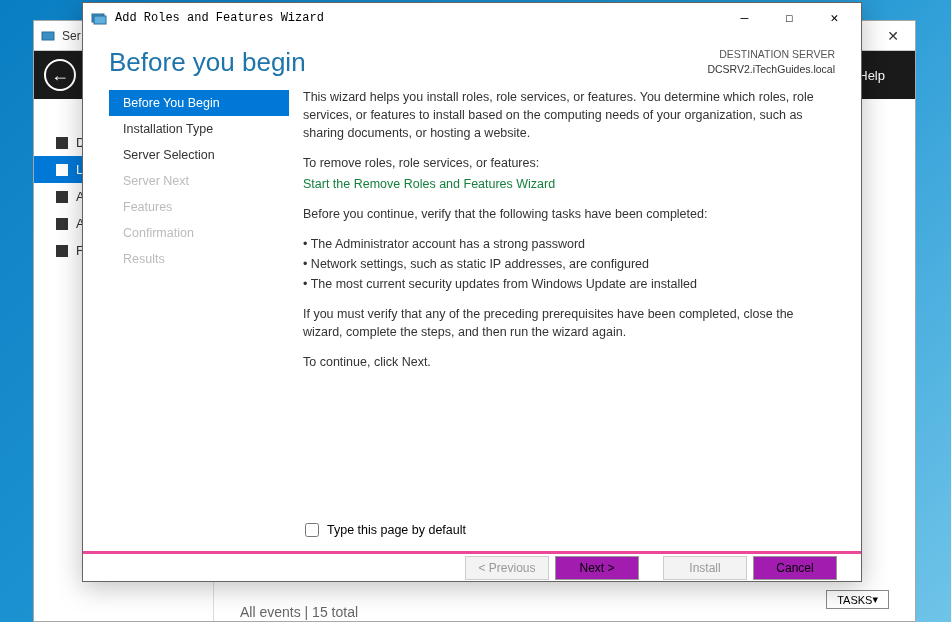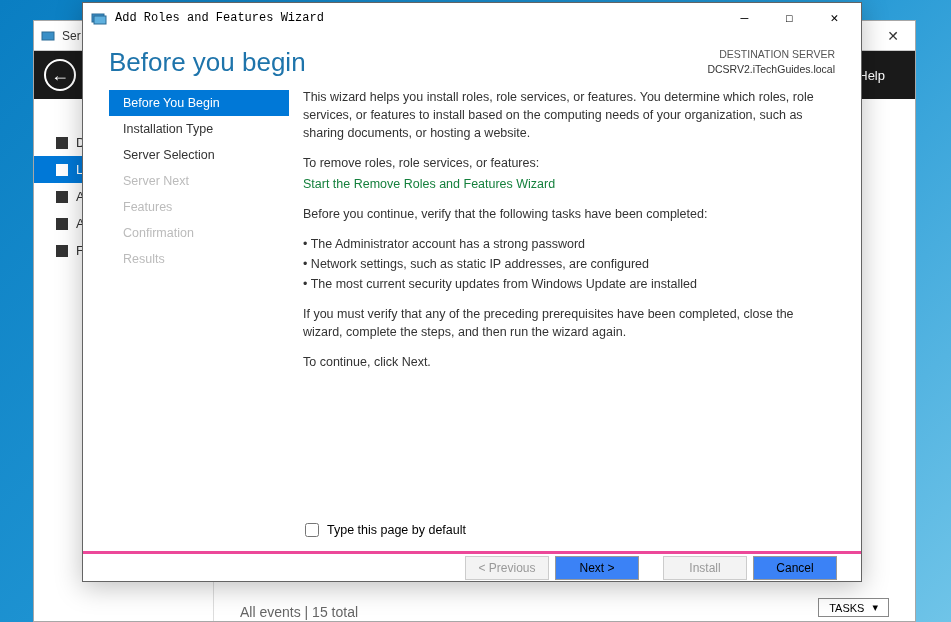--- a/index.html
+++ b/index.html
@@ -51,23 +51,23 @@
 .bg-sidebar {
   width: 180px; border-right: 1px solid #ddd; padding-top: 30px;
   font-size: 13px;
 }
 .bg-sidebar-item { padding: 6px 12px 6px 22px; display:flex; align-items:center; gap:8px; color:#333;}
 .bg-sidebar-item.sel { background:#0078d7; color:#fff;}
 .bg-sq { width:12px; height:12px; background:#333; display:inline-block;}
 .bg-sidebar-item.sel .bg-sq{ background:#fff;}
 .bg-main { flex:1; position:relative; }
 .bg-tasks {
-  position:absolute; bottom: 4px; right: 26px;
+  position:absolute; bottom: 12px; right: 26px;
   border:1px solid #888; padding: 2px 10px; font-size: 11px;
-  display:flex; align-items:center; gap:8px;
+  display:flex; align-items:center; gap:0;
 }
 .bg-events {
   position:absolute; bottom: 1px; left: 26px; font-size: 14px; color:#666;
 }
 
 
 .wizard {
   position: absolute;
   top: 2px;
   left: 82px;
@@ -158,21 +158,21 @@
   display:flex;
   align-items:center;
   justify-content:flex-end;
   gap: 6px;
   padding: 0 24px;
 }
 .btn {
   min-width: 84px;
   height: 24px;
   border: 1px solid #999;
-  background: #3b82f6;
+  background: #a21caf;
   font-size: 12px;
   display:flex; align-items:center; justify-content:center;
   cursor:pointer;
   padding: 0 12px;
 }
 .btn.disabled { color:#999; border-color:#ccc; background:#f3f3f3; cursor:default;}
 .btn.gap { margin-left: 18px;}
 </style>
 </head>
 <body>

